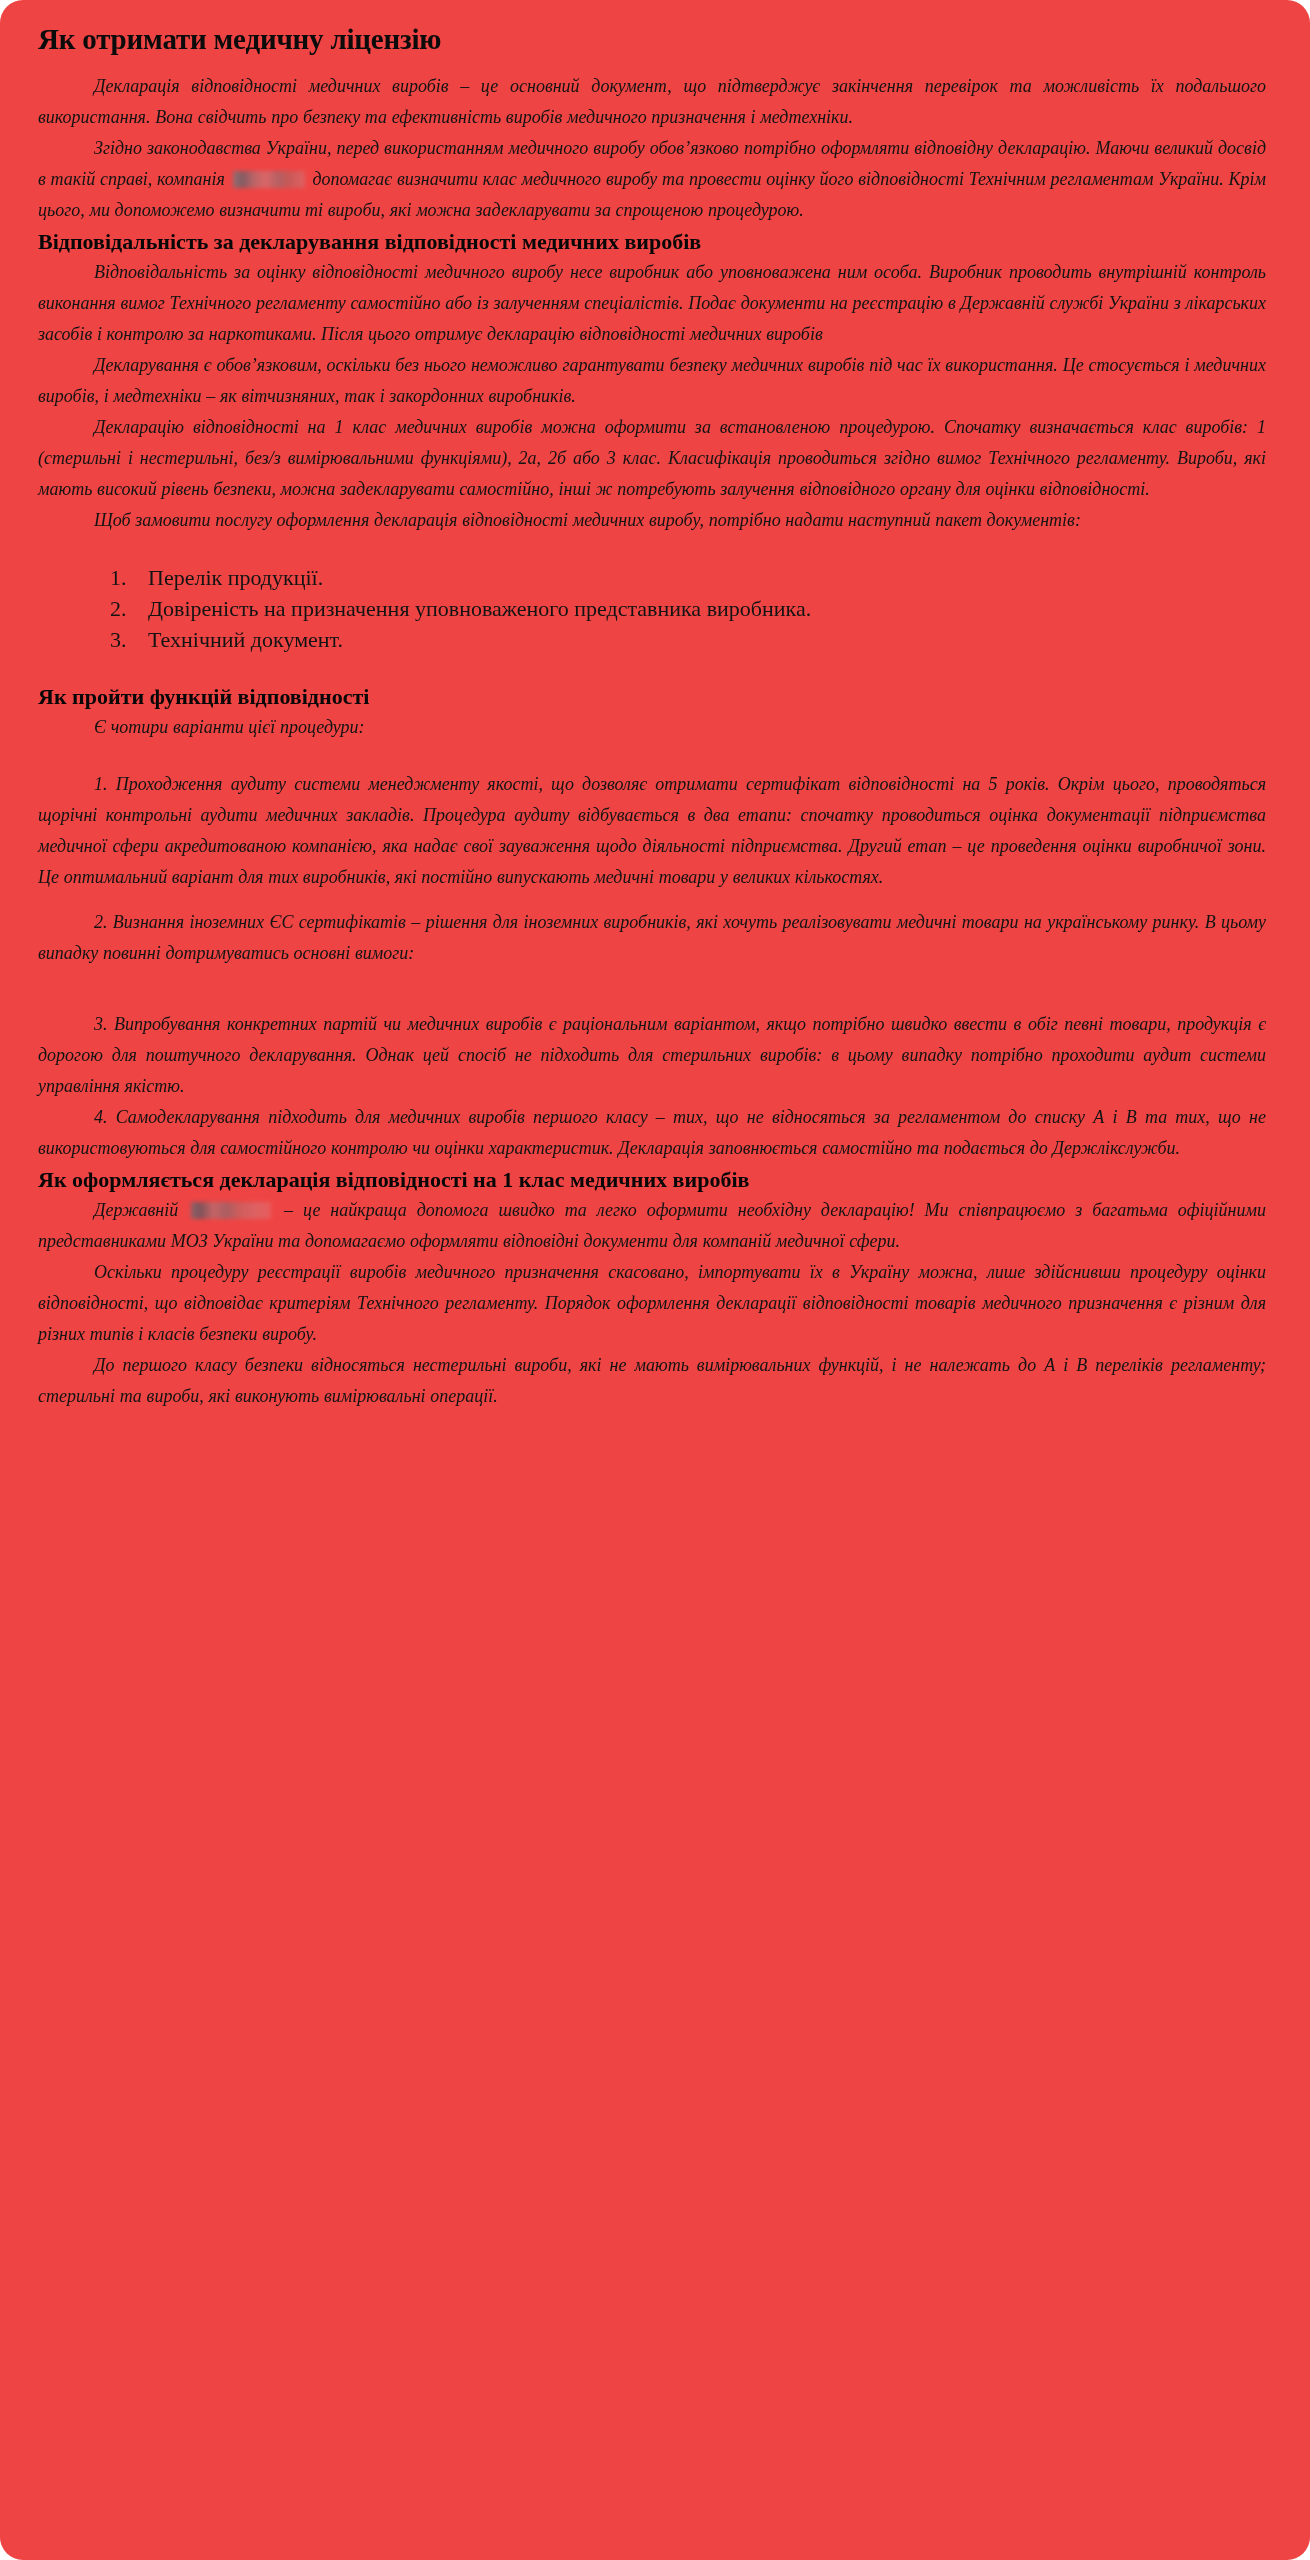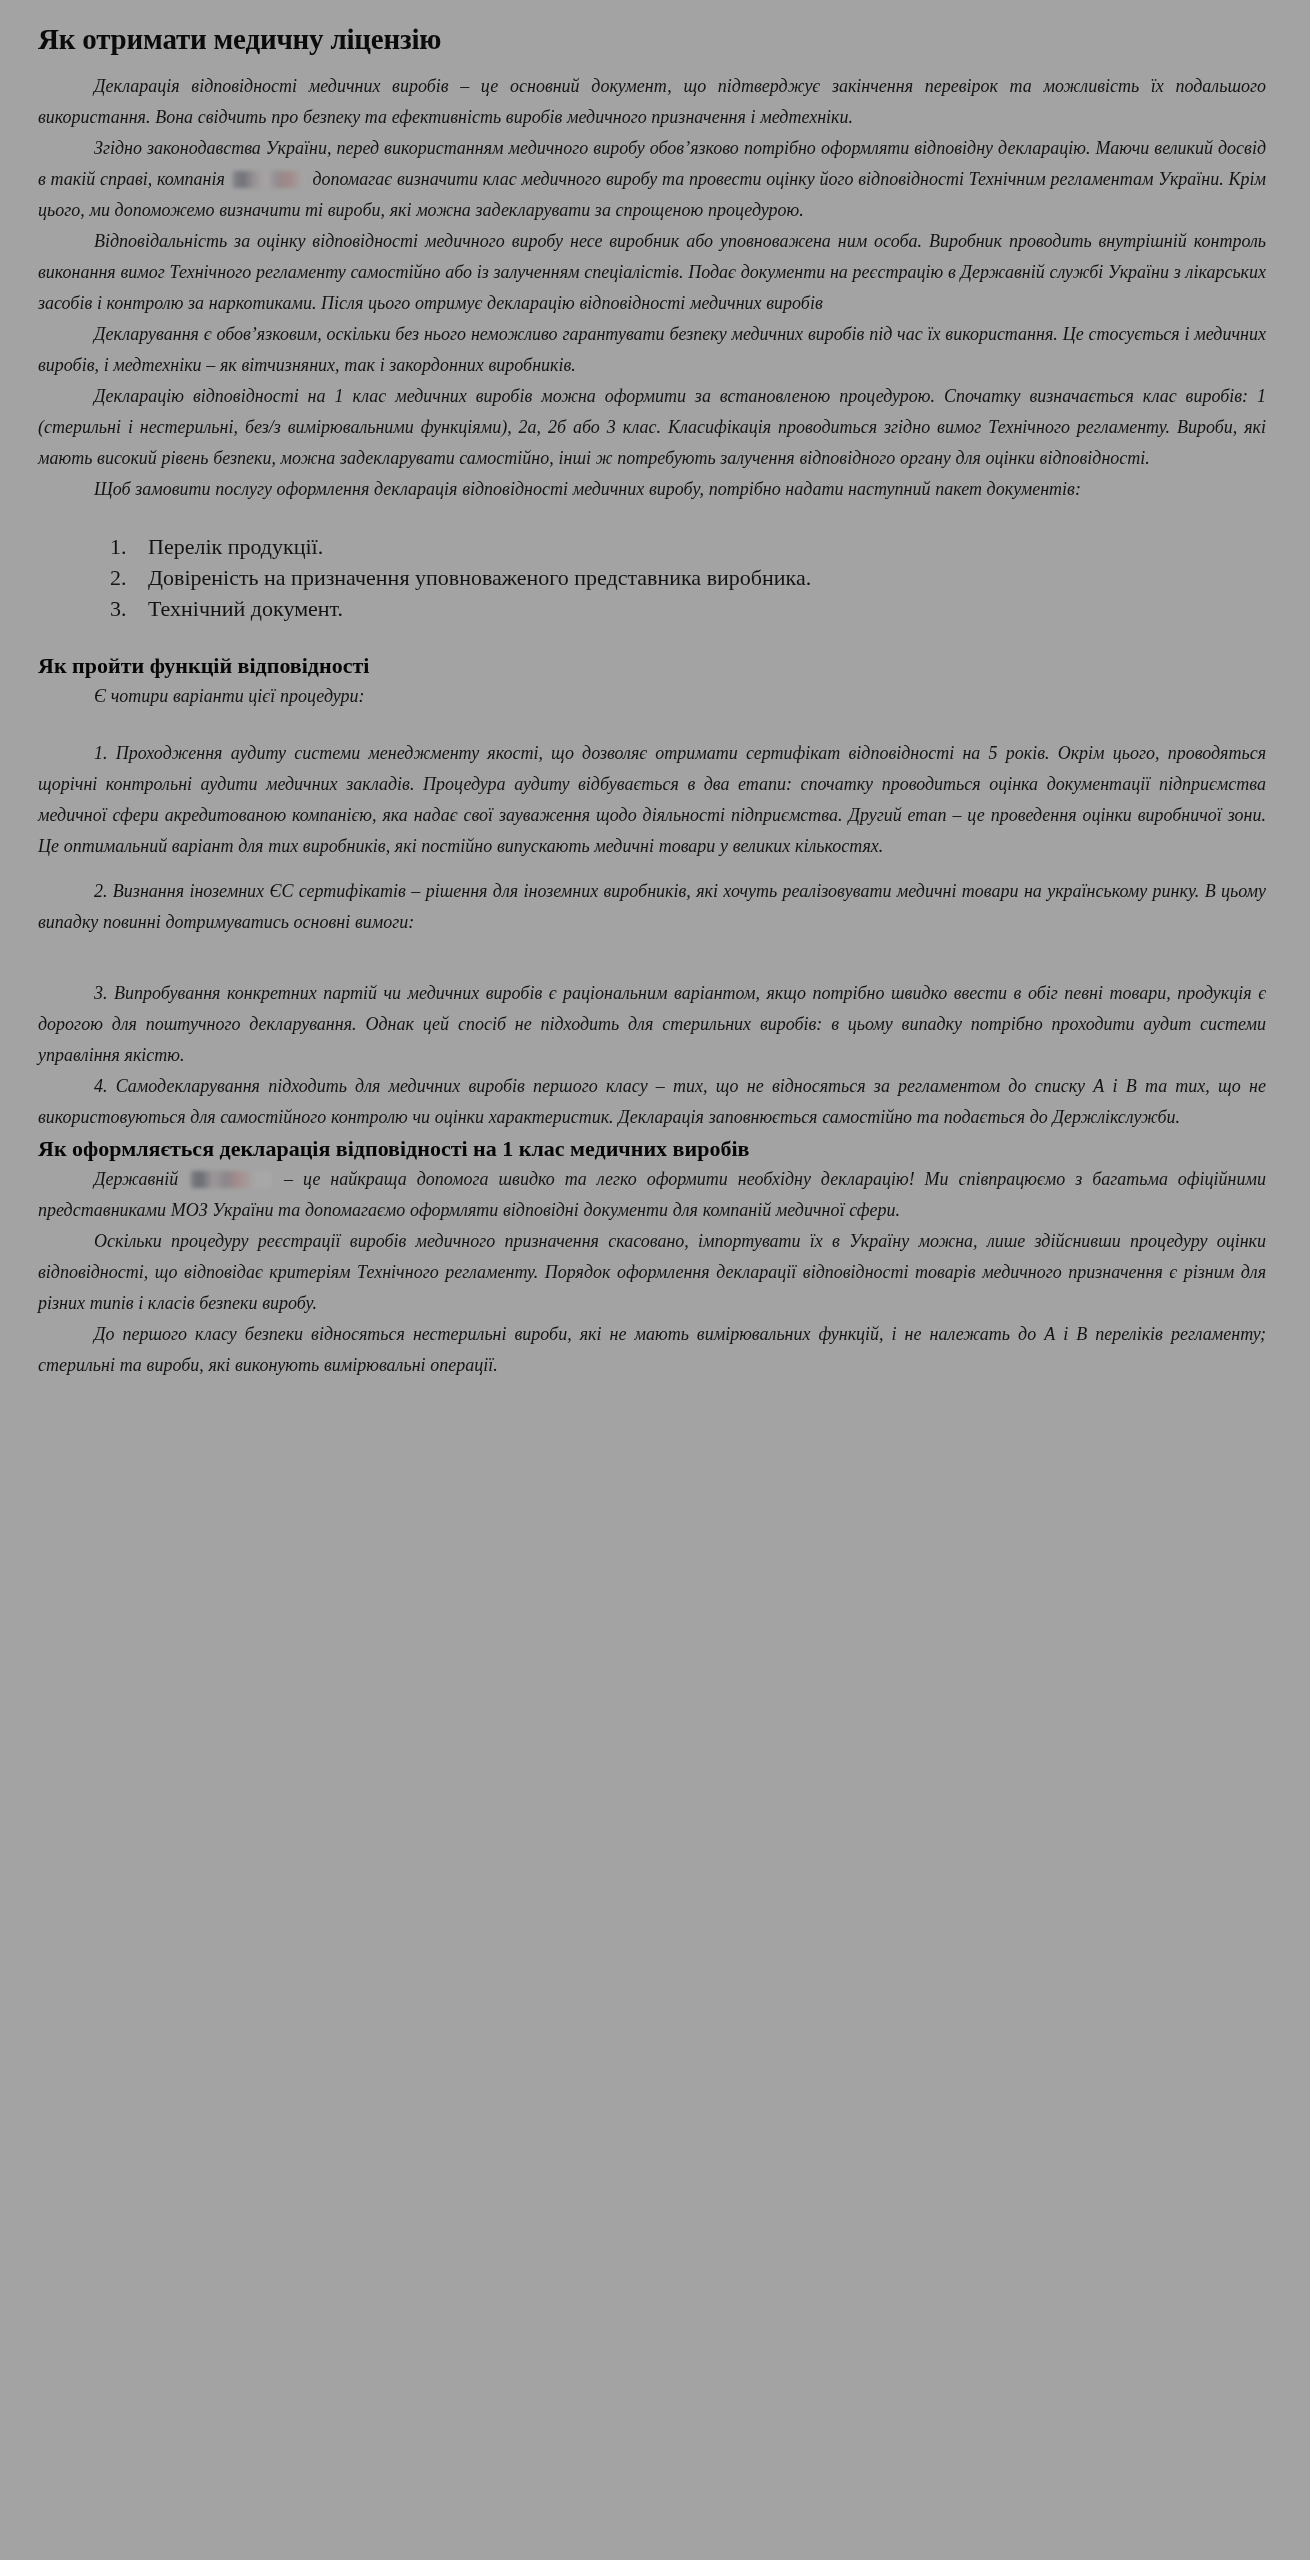--- a/index.html
+++ b/index.html
@@ -13,22 +13,23 @@
     min-height: 2560px;
     font-family: "Liberation Serif", "DejaVu Serif", serif;
     color: #111111;
     -webkit-font-smoothing: antialiased;
   }
   .page {
     width: 1310px;
     min-height: 2560px;
     box-sizing: border-box;
     padding: 14px 44px 20px 38px;
-    background: #a3a3a3;
+    background: #ef4444;
     position: relative;
+    border-radius: 23px;
   }
   .doc-title {
     font-size: 29px;
     font-weight: bold;
     line-height: 1.2;
     margin: 8px 0 14px 0;
     letter-spacing: -0.2px;
     color: #0b0b0b;
   }
   .para {
@@ -131,20 +132,21 @@
 <body>
 
 <div class="page">
 
   <h1 class="doc-title">Як отримати медичну ліцензію</h1>
 
   <p class="para">Декларація відповідності медичних виробів – це основний документ, що підтверджує закінчення перевірок та можливість їх подальшого використання. Вона свідчить про безпеку та ефективність виробів медичного призначення і медтехніки.</p>
 
   <p class="para"><span>Згідно законодавства України, перед використанням медичного виробу обов’язково потрібно оформляти відповідну декларацію. Маючи великий досвід в такій справі, компанія</span><span class="redact-wrap"> <span class="redact"></span> </span><span>допомагає визначити клас медичного виробу та провести оцінку його відповідності Технічним регламентам України. Крім цього, ми допоможемо визначити ті вироби, які можна задекларувати за спрощеною процедурою.</span></p>
 
+  <h2 class="heading">Відповідальність за декларування відповідності медичних виробів</h2>
 
   <p class="para">Відповідальність за оцінку відповідності медичного виробу несе виробник або уповноважена ним особа. Виробник проводить внутрішній контроль виконання вимог Технічного регламенту самостійно або із залученням спеціалістів. Подає документи на реєстрацію в Державній службі України з лікарських засобів і контролю за наркотиками. Після цього отримує декларацію відповідності медичних виробів</p>
 
   <p class="para">Декларування є обов’язковим, оскільки без нього неможливо гарантувати безпеку медичних виробів під час їх використання. Це стосується і медичних виробів, і медтехніки – як вітчизняних, так і закордонних виробників.</p>
 
 
   <p class="para">Декларацію відповідності на 1 клас медичних виробів можна оформити за встановленою процедурою. Спочатку визначається клас виробів: 1 (стерильні і нестерильні, без/з вимірювальними функціями), 2а, 2б або 3 клас. Класифікація проводиться згідно вимог Технічного регламенту. Вироби, які мають високий рівень безпеки, можна задекларувати самостійно, інші ж потребують залучення відповідного органу для оцінки відповідності.</p>
 
 
   <p class="para">Щоб замовити послугу оформлення декларація відповідності медичних виробу, потрібно надати наступний пакет документів:</p>

